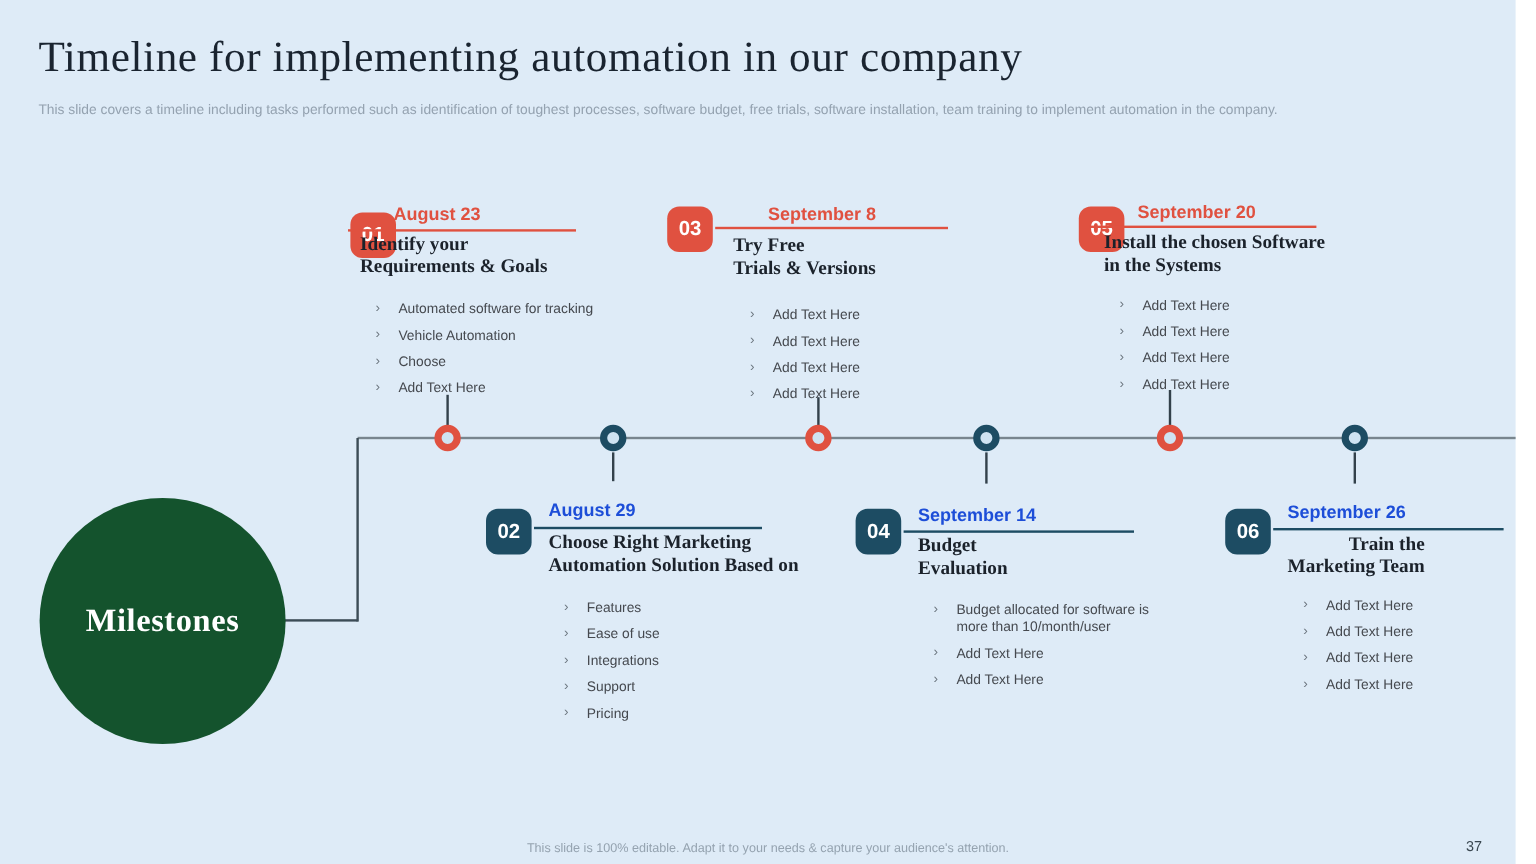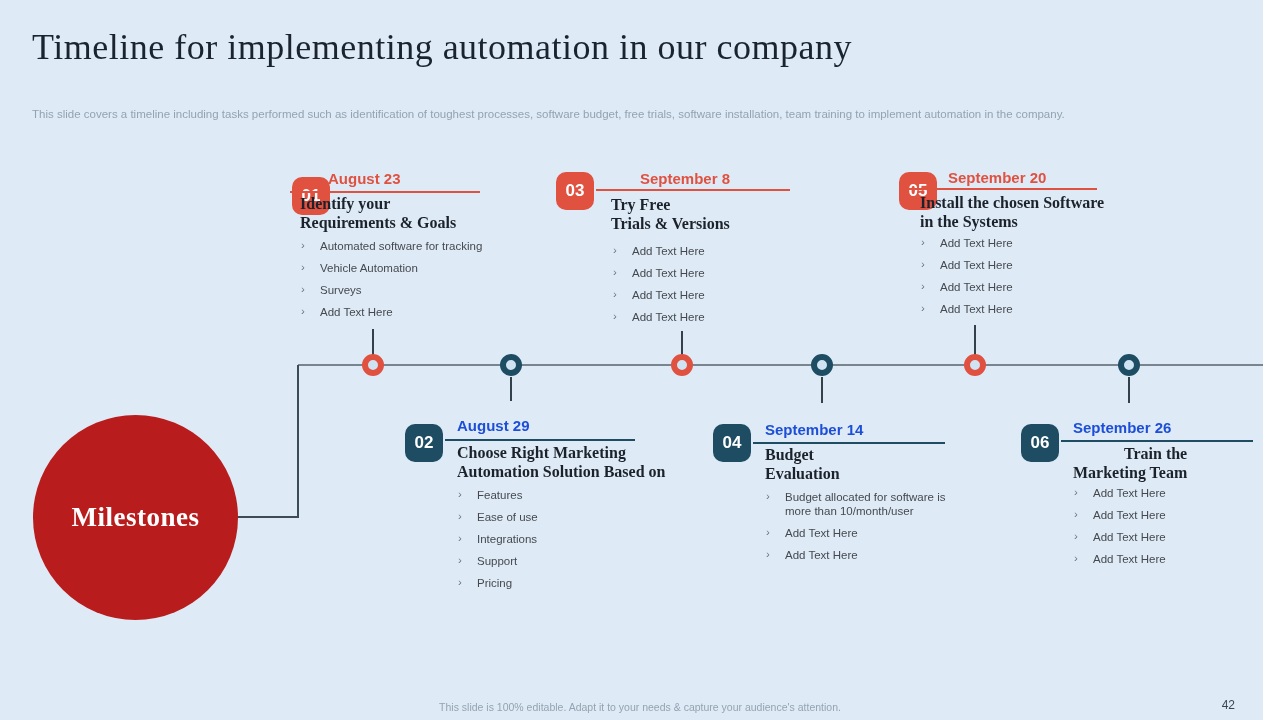--- a/index.html
+++ b/index.html
@@ -8,30 +8,30 @@
     background:#deebf7; overflow:hidden;
     font-family:"Liberation Sans", sans-serif;
   }
   .title {
     position:absolute; left:32px; top:26px;
     font-family:"Liberation Serif", serif;
     font-size:36px; font-weight:400; color:#1a2430; letter-spacing:0.5px;
   }
   .subtitle {
     position:absolute; left:32px; top:86px; width:1110px;
-    font-size:11.5px; color:#94a2b0;margin-top:22px;
+    font-size:11.5px; color:#94a2b0;
   }
 
   
   .tl-line   { position:absolute; left:298px; top:364px; width:982px; height:2px; background:#78858e; }
   .conn-v    { position:absolute; left:297px; top:365px; width:2px; height:153px; background:#3c4c56; }
   .conn-h    { position:absolute; left:237px; top:516px; width:61px; height:2px; background:#3c4c56; }
   .circle {
     position:absolute; left:33px; top:415px; width:205px; height:205px;
-    border-radius:50%; background:#b91c1c;
+    border-radius:50%; background:#14532d;
     display:flex; align-items:center; justify-content:center;
   }
   .circle-label {
     color:#ffffff; font-family:"Liberation Serif", serif;
     font-weight:700; font-size:27px; letter-spacing:0.5px;
   }
   .dot {
     position:absolute; top:354px; width:10px; height:10px;
     border-radius:50%; background:#cfe3f2; border:6px solid #e05140;
   }
@@ -49,21 +49,21 @@
   .orange-bg { background:#e05140; }
   .blue-bg   { background:#1d4c63; }
   .orange-tx { color:#e05140;margin-left:28px; }
   .blue-tx   { color:#1d4ed8; }
   .heading {
     position:absolute; font-family:"Liberation Serif", serif;
     font-weight:700; font-size:16px; line-height:19px; color:#1b222b;
     white-space:pre-line;
   }
   .bullets {
-    position:absolute; list-style:none; margin:0; padding:0;
+    position:absolute; list-style:none; margin:12px; padding:0;
     font-size:11.5px; line-height:14px; color:#45494f;
   }
   .bullets li { position:relative; padding-left:20px; margin-bottom:8px; }
   .bullets li::before { content:"\203A"; position:absolute; left:1px; top:-1px; color:#6d7780; }
 
   
   .b01-badge { left:250px; top:177px;margin-left:42px; }
   .b01-date  { left:300px; top:170px; }
   .b01-rule  { left:290px; top:191px; width:190px; }
   .b01-head  { left:300px; top:194px; }
@@ -139,21 +139,21 @@
   <div class="dot blue" style="left:1118px;"></div>
 
   <div class="badge orange-bg b01-badge">01</div>
   <div class="date orange-tx b01-date">August 23</div>
   <div class="rule orange-bg b01-rule"></div>
   <div class="heading b01-head">Identify your
 Requirements &amp; Goals</div>
   <ul class="bullets b01-list">
       <li>Automated software for tracking</li>
       <li>Vehicle Automation</li>
-      <li>Surveys</li>
+      <li>Choose</li>
       <li>Add Text Here</li>
     </ul>
 
   <div class="badge blue-bg b02-badge">02</div>
   <div class="date blue-tx b02-date">August 29</div>
   <div class="rule blue-bg b02-rule"></div>
   <div class="heading b02-head">Choose Right Marketing
 Automation  Solution Based on</div>
   <ul class="bullets b02-list">
       <li>Features</li>
@@ -204,15 +204,15 @@
   <div class="heading b06-head">Train the
 Marketing Team</div>
   <ul class="bullets b06-list">
       <li>Add Text Here</li>
       <li>Add Text Here</li>
       <li>Add Text Here</li>
       <li>Add Text Here</li>
     </ul>
 
   <div class="footer-note">This slide is 100% editable. Adapt it to your needs &amp; capture your audience's attention.</div>
-  <div class="page-number">42</div>
+  <div class="page-number">37</div>
 
 </div>
 
 </body></html>

